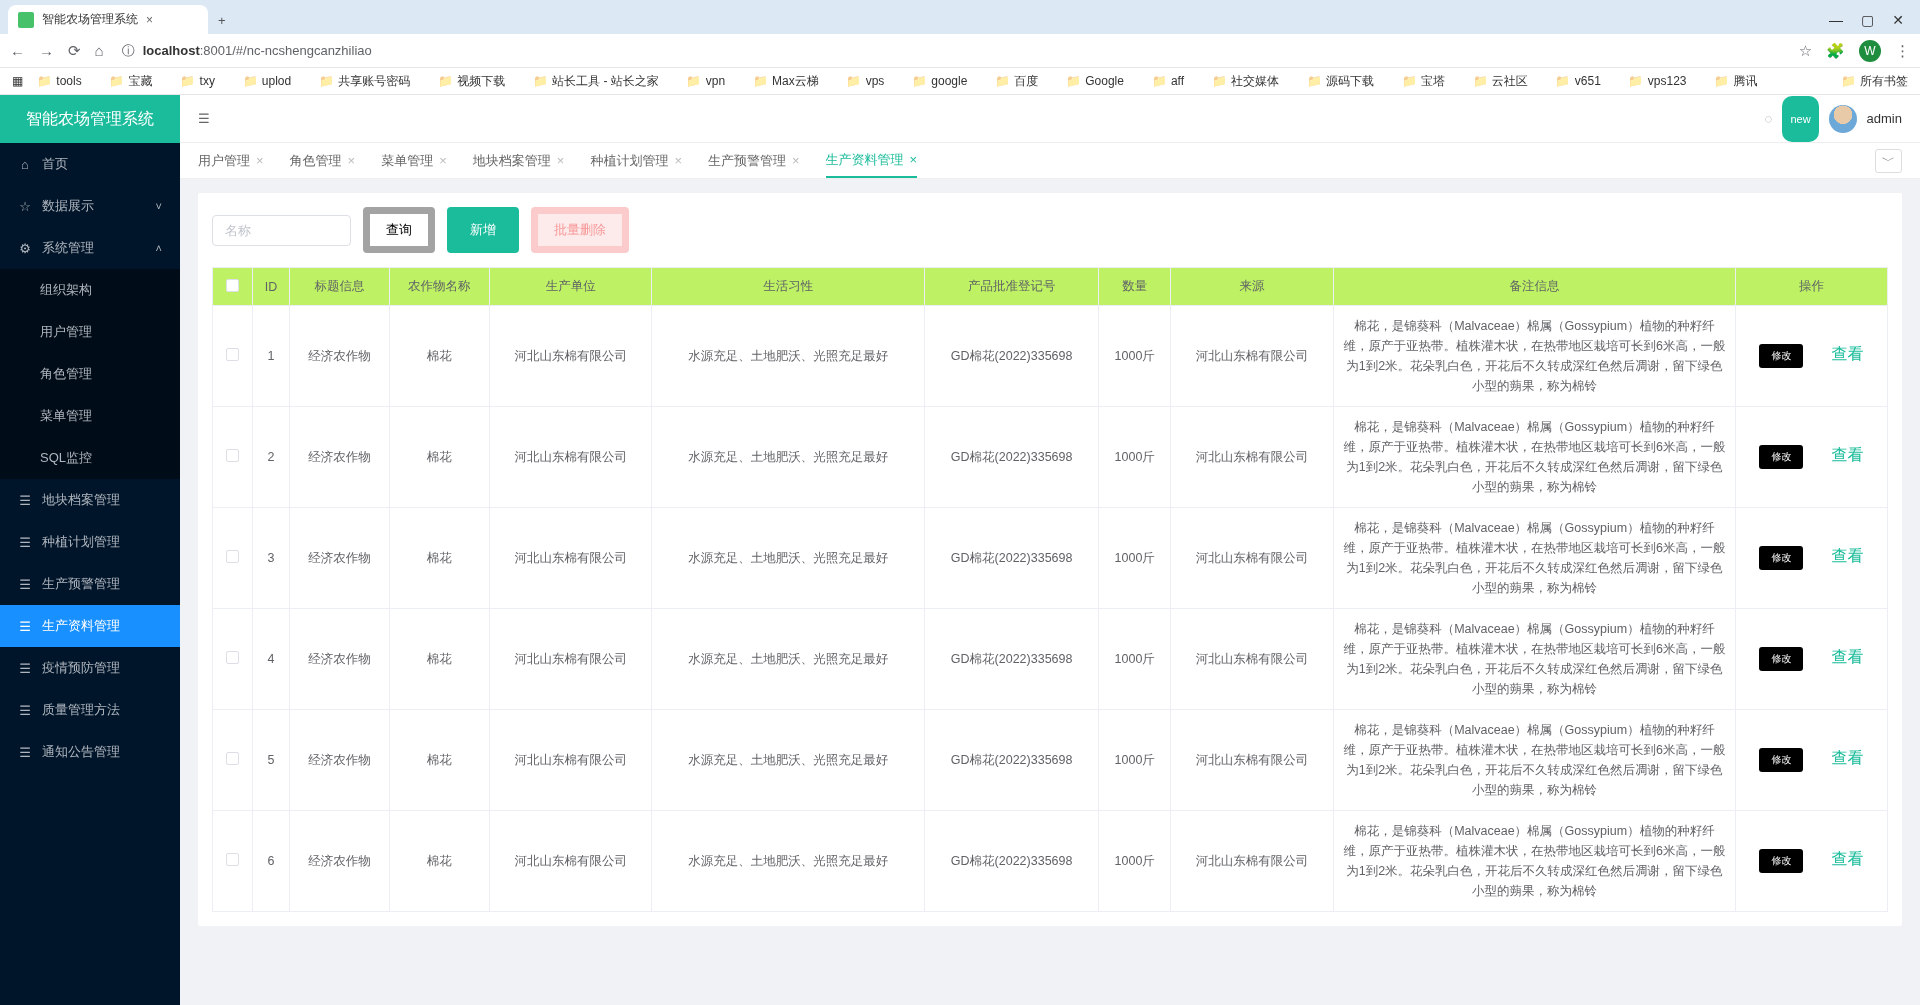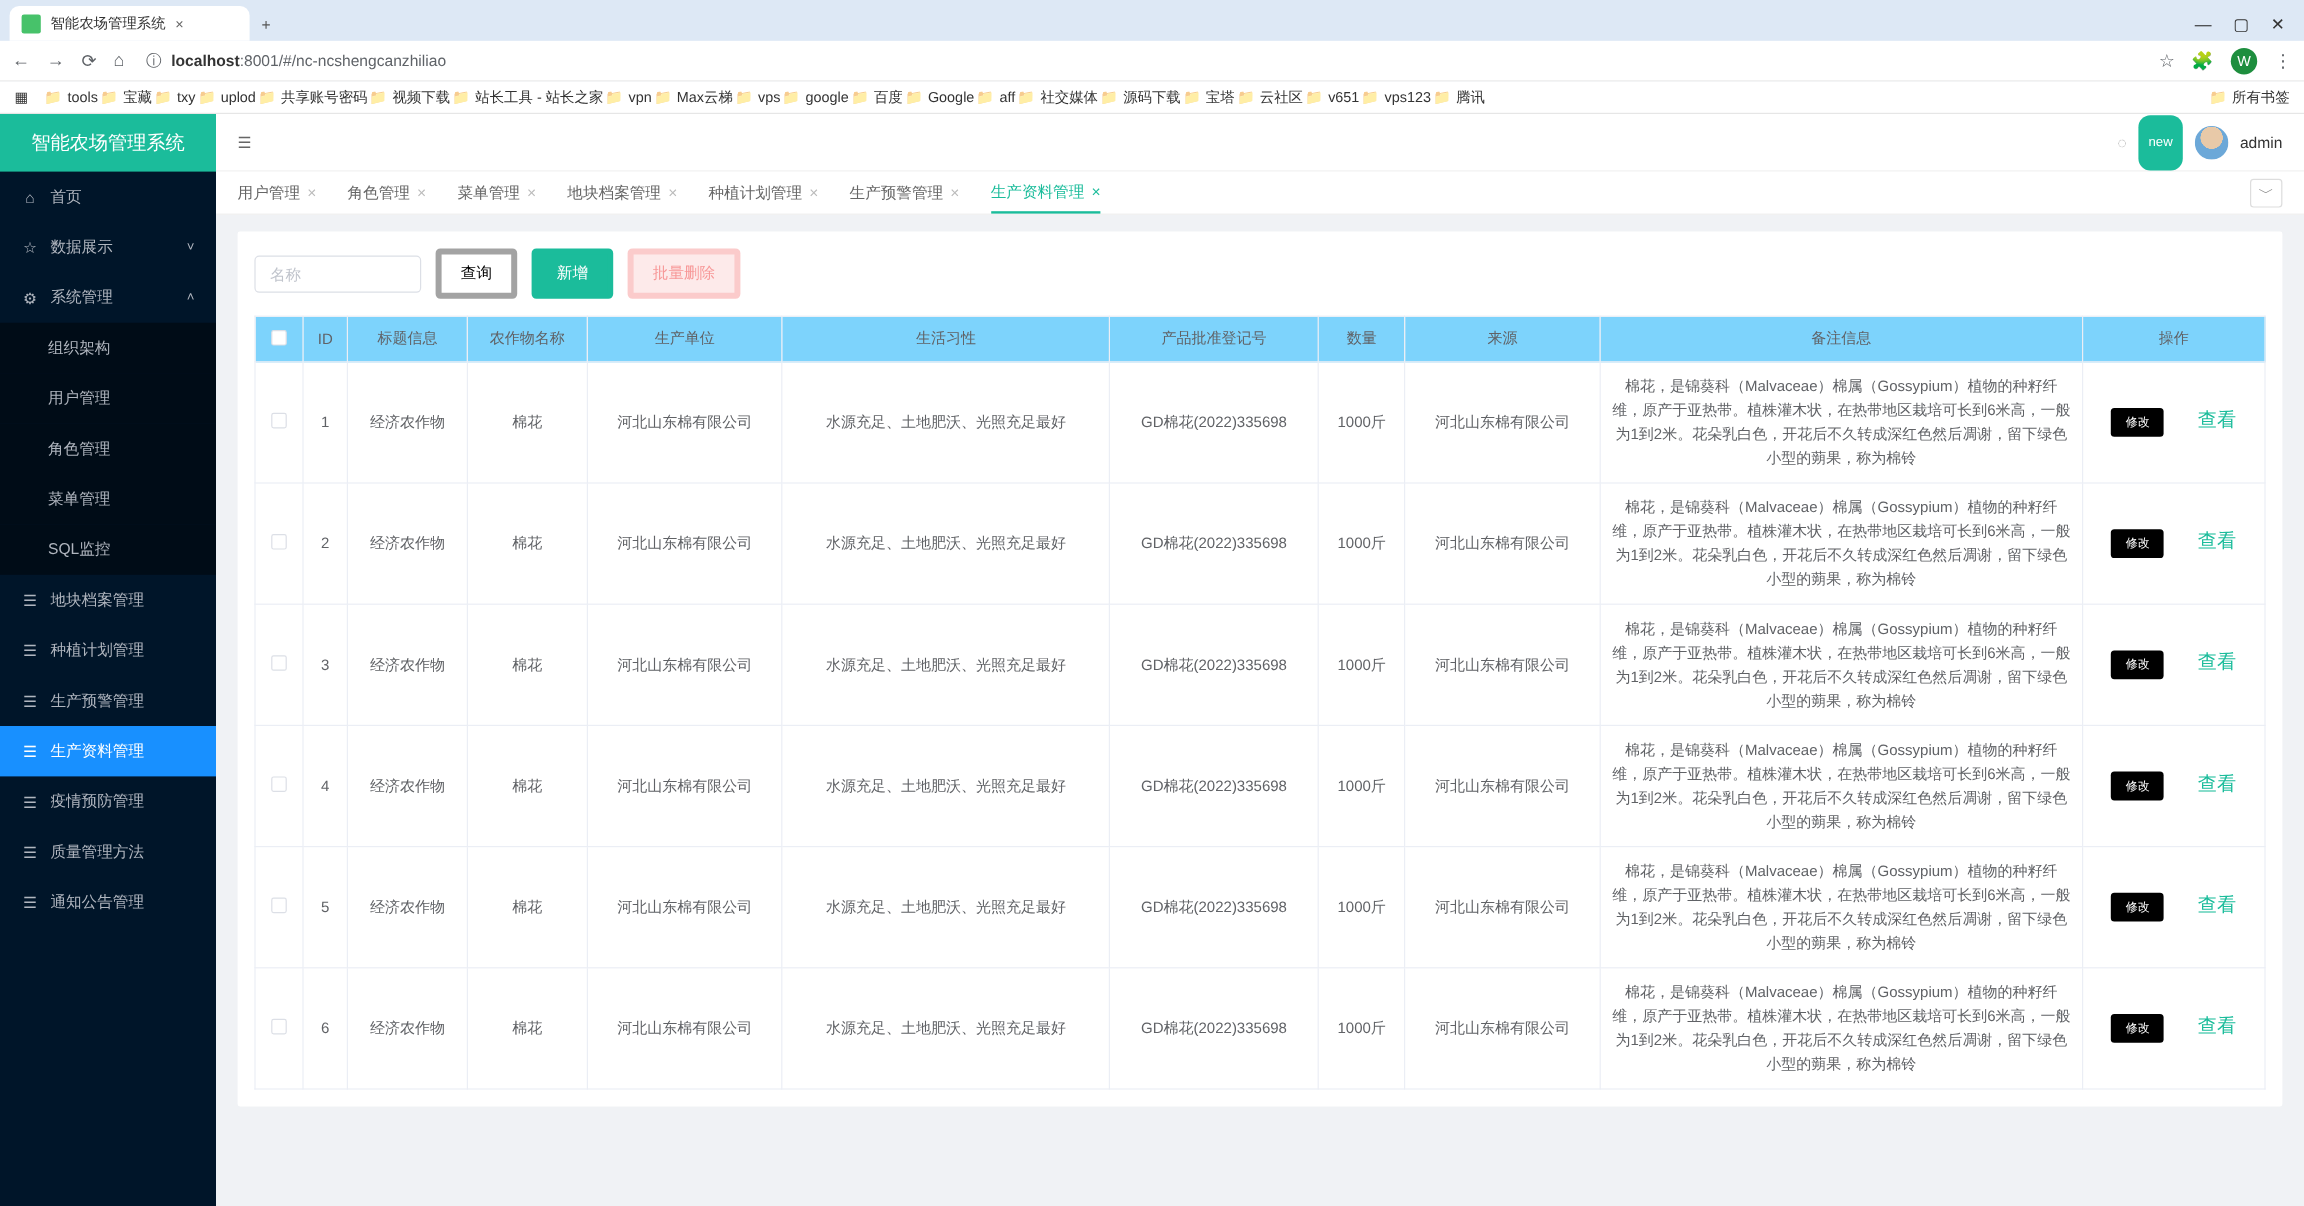--- a/index.html
+++ b/index.html
@@ -48,30 +48,30 @@
 .tab .x { color: #bbb; font-size: 13px; }
 .tab.active .x { color: #1bbc9b; }
 .tabs-more { margin-left: auto; border: 1px solid #ddd; border-radius: 3px; padding: 2px 6px; color: #888; cursor: pointer; }
 
 
 .content { padding: 14px 18px; overflow: auto; flex: 1; }
 .card { background: #fff; border-radius: 2px; padding: 14px; }
 .filters { display: flex; gap: 12px; margin-bottom: 14px; align-items: center; }
 .input { border: 1px solid #dcdfe6; border-radius: 4px; padding: 7px 12px; font-size: 13px; width: 139px; color: #606266; }
 .input::placeholder { color: #c0c4cc; }
-.btn { padding: 7px 16px; border-radius: 4px; border: 5px solid #a3a3a3; background: #fff; cursor: pointer; font-size: 13px; }
+.btn { padding: 7px 16px; border-radius: 4px; border: 7px solid #a3a3a3; background: #fff; cursor: pointer; font-size: 13px; }
 .btn-primary { background: #1bbc9b; color: #fff; border-color: #1bbc9b; }
 .btn-danger-plain { background: #fde2e2; color: #f56c6c; border-color: #fab6b6; opacity: .7; }
 .btn-warning-mini { background: #000000; color: #fff; border: none; padding: 5px 12px; border-radius: 3px; font-size: 10px; cursor: pointer; }
 .link-text { color: #1bbc9b; cursor: pointer; font-size: 16px; margin-left: 28px; }
 
 
 table { width: 100%; border-collapse: collapse; font-size: 12.5px; color: #606266; }
 th, td { border: 1px solid #ebeef5; padding: 10px 8px; text-align: center; vertical-align: middle; }
-th { background: #7dd3fc; color: #606266; font-weight: 500; }
+th { background: #bef264; color: #606266; font-weight: 500; }
 td.remark { text-align: center; line-height: 1.6; max-width: 320px; }
 .checkbox { width: 13px; height: 13px; border: 1px solid #dcdfe6; border-radius: 2px; display: inline-block; background: #fff; }
 .ops-cell { white-space: nowrap; }
 </style>
 </head>
 <body>
 
 <div class="browser-chrome">
   <div class="browser-tabs">
     <div class="browser-tab">
@@ -99,21 +99,21 @@
     </div>
     <div class="toolbar-right">
       <span>☆</span>
       <span>🧩</span>
       <span class="avatar-small">W</span>
       <span>⋮</span>
     </div>
   </div>
   <div class="bookmark-bar">
     <span>▦</span>
-    <span id="bookmarks-container" style="display: flex; gap: 2px;">
+    <span id="bookmarks-container" style="display: flex; gap: 28px;">
         <span class="bm bm-folder">
           <span>tools</span>
         </span>
         <span class="bm bm-folder">
           <span>宝藏</span>
         </span>
         <span class="bm bm-folder">
           <span>txy</span>
         </span>
         <span class="bm bm-folder">

